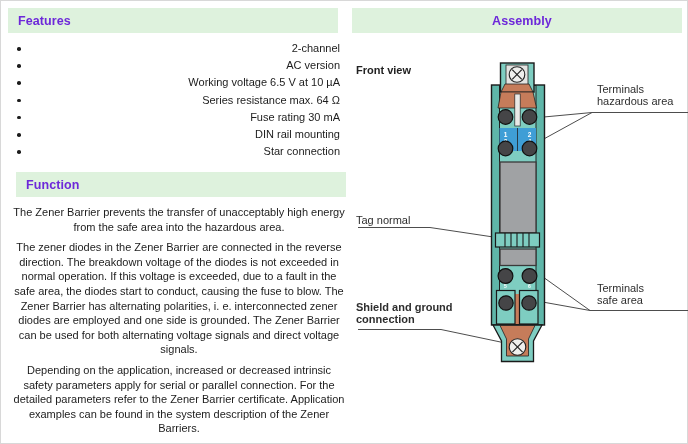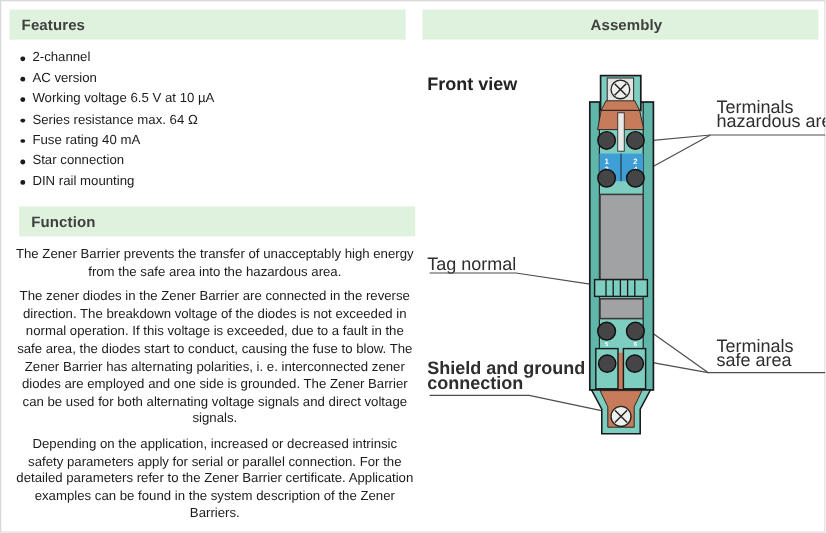--- a/index.html
+++ b/index.html
@@ -7,48 +7,48 @@
     position:relative;width:688px;height:444px;background:#ffffff;overflow:hidden;
     font-family:"Liberation Sans",sans-serif;color:#1f1f1f;
     box-shadow:inset 0 0 0 1px #d8d8d8;
   }
   
   .section-bar{
     position:absolute;height:25px;width:330px;background:#def2dd;
     display:flex;align-items:center;padding:0;box-sizing:border-box;
   }
   .section-bar h2{
-    margin:0 0 0 10px;font-size:12.5px;font-weight:bold;color:#404040;letter-spacing:.1px;
+    margin:0 0 0 10px;font-size:12.5px;font-weight:bold;color:#6d28d9;letter-spacing:.1px;
   }
   .bar-features{left:8px;top:8px;}
   .bar-function{left:16px;top:172px;}
   .bar-assembly{left:352px;top:8px;justify-content:center;}
 
   
   .features-list{
     position:absolute;left:8px;top:40px;width:332px;margin:0;padding:0;list-style:none;
   }
   .features-list li{
-    position:relative;padding-left:19px;font-size:11px;line-height:17.2px;color:#1c1c1c;
+    position:relative;padding-left:19px;font-size:11px;line-height:17.2px;color:#1c1c1c;text-align:right;
   }
   .features-list li .dot{
     position:absolute;left:9px;top:7px;width:3.6px;height:3.6px;border-radius:50%;background:#1c1c1c;
   }
 
   
   .function-text{
     position:absolute;left:12px;top:205px;width:334px;text-align:center;
   }
   .function-text p{
     margin:0 0 6px 0;font-size:11px;line-height:14.6px;color:#1c1c1c;
   }
 
   
   .dlabel{
-    position:absolute;font-size:15px;line-height:11.5px;color:#2e2e2e;white-space:nowrap;
+    position:absolute;font-size:11px;line-height:11.5px;color:#2e2e2e;white-space:nowrap;
   }
   .lbl-front{left:356px;top:65px;font-weight:bold;color:#222;}
   .lbl-haz{left:597px;top:84px;}
   .lbl-tag{left:356px;top:215px;}
   .lbl-safe{left:597px;top:283px;}
   .lbl-shield{left:356px;top:302px;font-weight:bold;}
 
   .diagram-svg{position:absolute;left:344px;top:40px;}
   .diagram-svg text{font-family:"Liberation Sans",sans-serif;font-weight:bold;fill:#ffffff;}
 </style>
@@ -59,23 +59,23 @@
 
   <div class="section-bar bar-features">
     <h2>Features</h2>
   </div>
 
   <ul class="features-list">
     <li><span class="dot"></span><span>2-channel</span></li>
     <li><span class="dot"></span><span>AC version</span></li>
     <li><span class="dot"></span><span>Working voltage 6.5 V at 10 µA</span></li>
     <li><span class="dot"></span><span>Series resistance max. 64 Ω</span></li>
-    <li><span class="dot"></span><span>Fuse rating 40 mA</span></li>
+    <li><span class="dot"></span><span>Fuse rating 30 mA</span></li>
+    <li><span class="dot"></span><span>DIN rail mounting</span></li>
     <li><span class="dot"></span><span>Star connection</span></li>
-    <li><span class="dot"></span><span>DIN rail mounting</span></li>
   </ul>
 
   <div class="section-bar bar-function">
     <h2>Function</h2>
   </div>
 
   <div class="function-text">
     <p>The Zener Barrier prevents the transfer of unacceptably high energy from the safe area into the hazardous area.</p>
     <p>The zener diodes in the Zener Barrier are connected in the reverse direction. The breakdown voltage of the diodes is not exceeded in normal operation. If this voltage is exceeded, due to a fault in the safe area, the diodes start to conduct, causing the fuse to blow. The Zener Barrier has alternating polarities, i. e. interconnected zener diodes are employed and one side is grounded. The Zener Barrier can be used for both alternating voltage signals and direct voltage signals.</p>
     <p>Depending on the application, increased or decreased intrinsic safety parameters apply for serial or parallel connection. For the detailed parameters refer to the Zener Barrier certificate. Application examples can be found in the system description of the Zener Barriers.</p>

